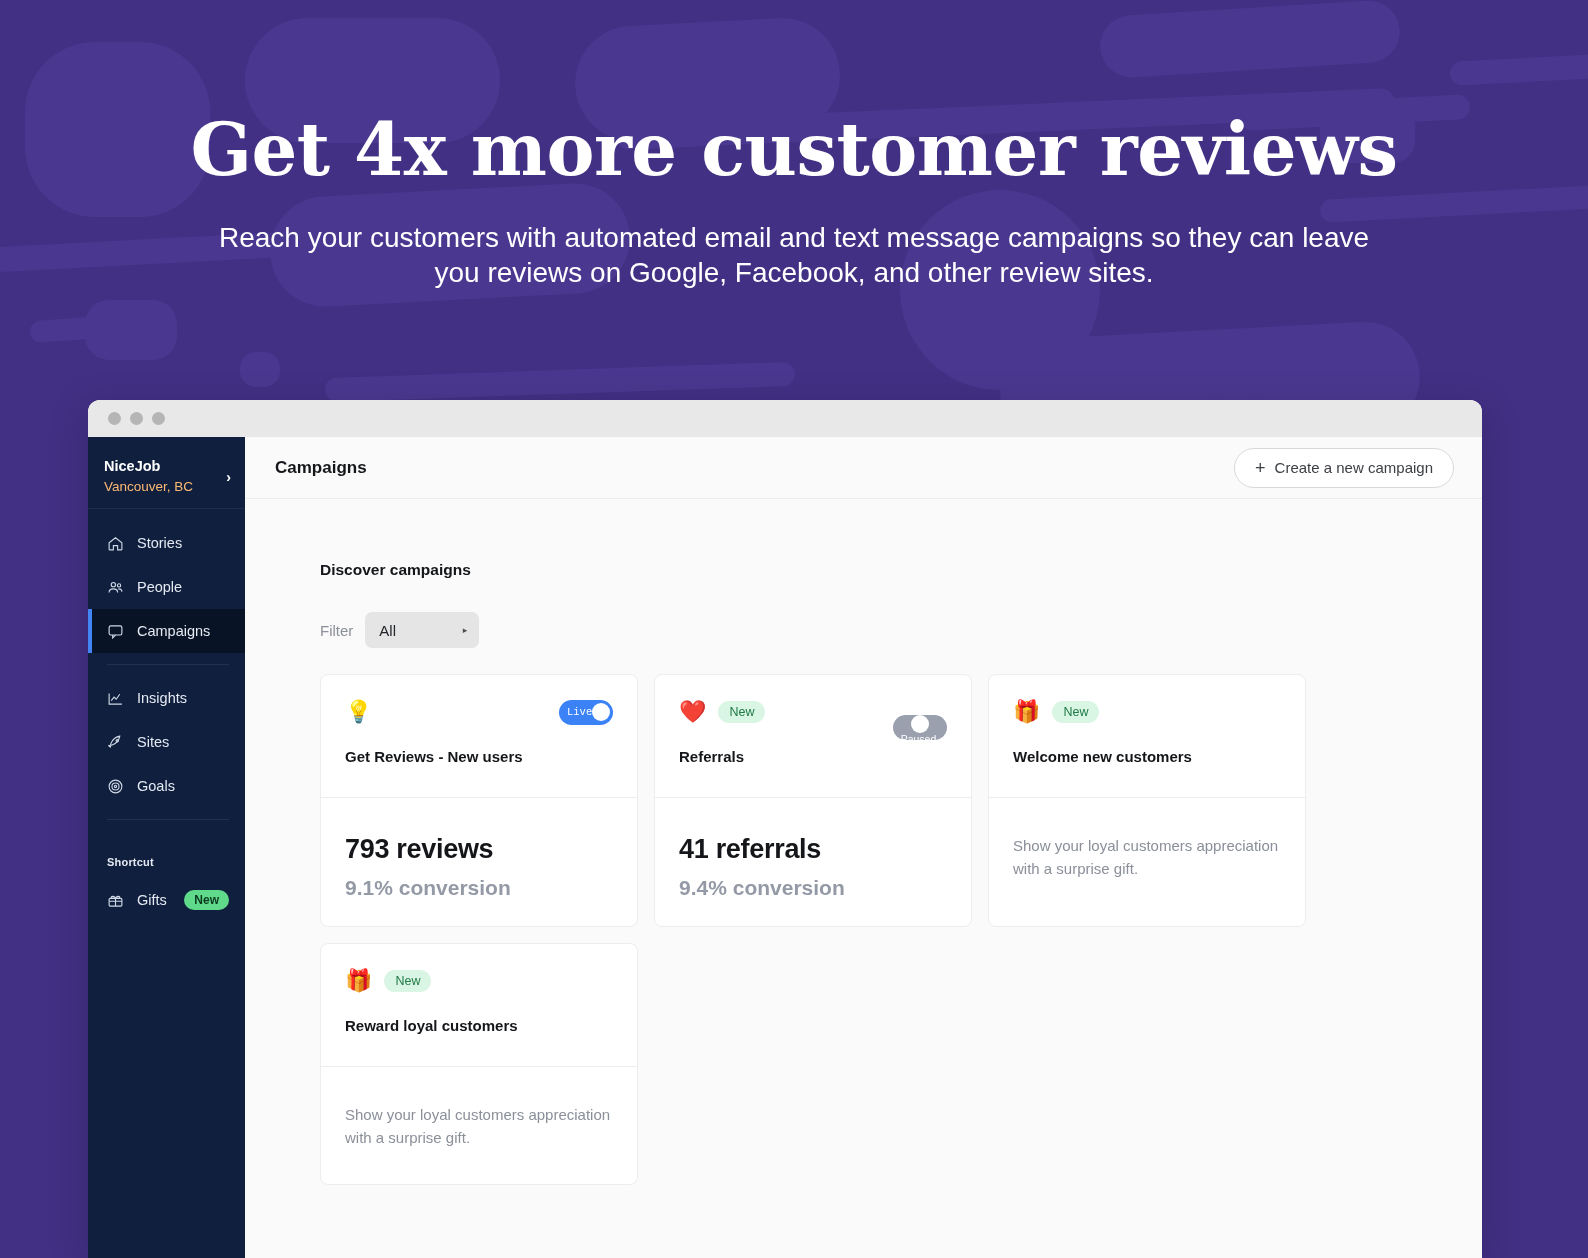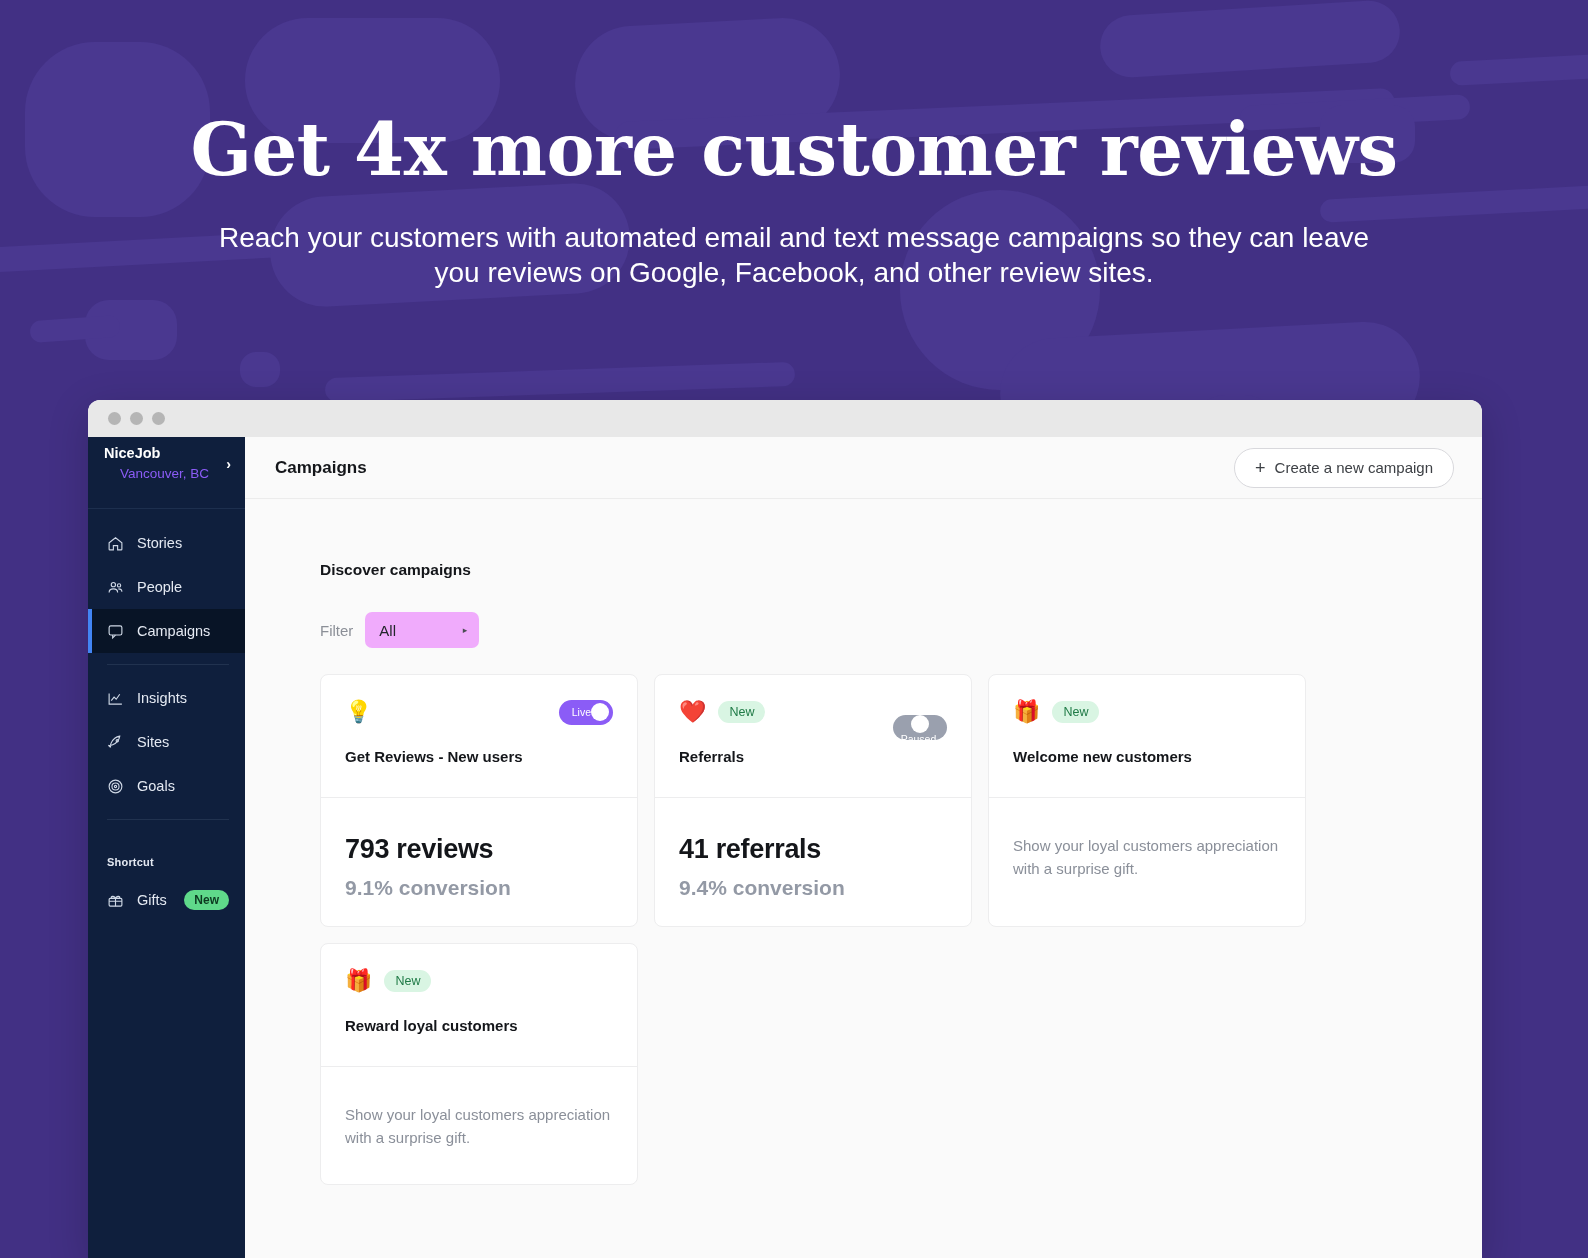--- a/index.html
+++ b/index.html
@@ -62,27 +62,27 @@
 
   
   .sidebar {
     width: 157px;
     background: #0f1f3d;
     color: #e8ecf4;
     flex: 0 0 157px;
     position: relative;
   }
   .org {
-    padding: 7px 14px 16px 16px;
+    padding: 20px 14px 16px 16px;
     border-bottom: 1px solid #1d2f4e;
     display: flex; align-items: flex-start; justify-content: space-between;
     height: 72px;
   }
   .org-name { font-size: 14.5px; font-weight: 700; color: #ffffff; line-height: 1.35; }
-  .org-loc { font-size: 13.5px; color: #8b5cf6; line-height: 1.35; margin-top: 1px; margin-left: 16px; }
+  .org-loc { font-size: 13.5px; color: #fdba74; line-height: 1.35; margin-top: 1px; }
   .org-chev { color: #ffffff; font-size: 14px; font-weight: 700; padding-top: 12px; }
 
   .nav { padding-top: 12px; }
   .nav-item {
     display: flex; align-items: center; gap: 13px;
     height: 44px;
     padding-left: 19px;
     font-size: 14.5px;
     color: #e4e9f2;
     position: relative;
@@ -121,21 +121,21 @@
   }
   .cta .plus { font-size: 18px; color: #3d4045; line-height: 1; }
 
   .content { padding: 38px 40px 0 30px; overflow: hidden; }
   .sec-title { font-size: 15.5px; font-weight: 700; color: #14161a; margin-bottom: 22px; padding-left: 45px; margin-top: 24px; }
   .sec-desc { font-size: 15px; line-height: 1.55; color: #55585f; max-width: 945px; padding-left: 45px; }
 
   .filter-row { display: flex; align-items: center; gap: 12px; margin-top: 33px; padding-left: 45px; }
   .filter-label { font-size: 15px; color: #8b8f97; }
   .filter-select {
-    background: #f0abfc; border-radius: 7px;
+    background: #e5e5e5; border-radius: 7px;
     height: 36px; width: 114px;
     display: flex; align-items: center; justify-content: space-between;
     padding: 0 12px 0 14px;
     font-size: 15px; color: #23262b; cursor: pointer;
   }
   .filter-caret { font-size: 9px; color: #4a4d53; }
 
   .cards { display: flex; flex-wrap: wrap; gap: 16px; margin-top: 26px; padding-left: 45px; }
   .card {
     width: 318px;
@@ -153,21 +153,21 @@
     padding: 4px 11px; border-radius: 12px;
   }
   .toggle {
     margin-left: auto;
     display: flex; align-items: center;
     height: 25px; width: 54px;
     border-radius: 13px;
     padding: 0 4px;
     cursor: pointer;
   }
-  .toggle.on { background: #8b5cf6; justify-content: flex-end; }
+  .toggle.on { background: #3b82f6; justify-content: space-between; font-family: Liberation Mono, monospace; }
   .toggle.off { background: #9aa0ae; justify-content: space-between; flex-direction: column; margin-top: 30px; }
   .toggle-label { font-size: 10.5px; color: #ffffff; font-weight: 500; }
   .toggle.on .toggle-label { margin-left: 4px; }
   .toggle.off .toggle-label { margin-right: 3px; }
   .knob { width: 18px; height: 18px; border-radius: 50%; background: #ffffff; flex: 0 0 18px; }
   .card-name { font-size: 15px; font-weight: 700; color: #14161a; margin-top: 21px; }
 
   .card-bottom { border-top: 1px solid #ededee; padding: 36px 24px 26px 24px; min-height: 118px; }
   .stat-big { font-size: 27px; font-weight: 700; color: #14161a; letter-spacing: -0.3px; }
   .stat-sub { font-size: 21px; font-weight: 600; color: #9399a5; margin-top: 11px; }

